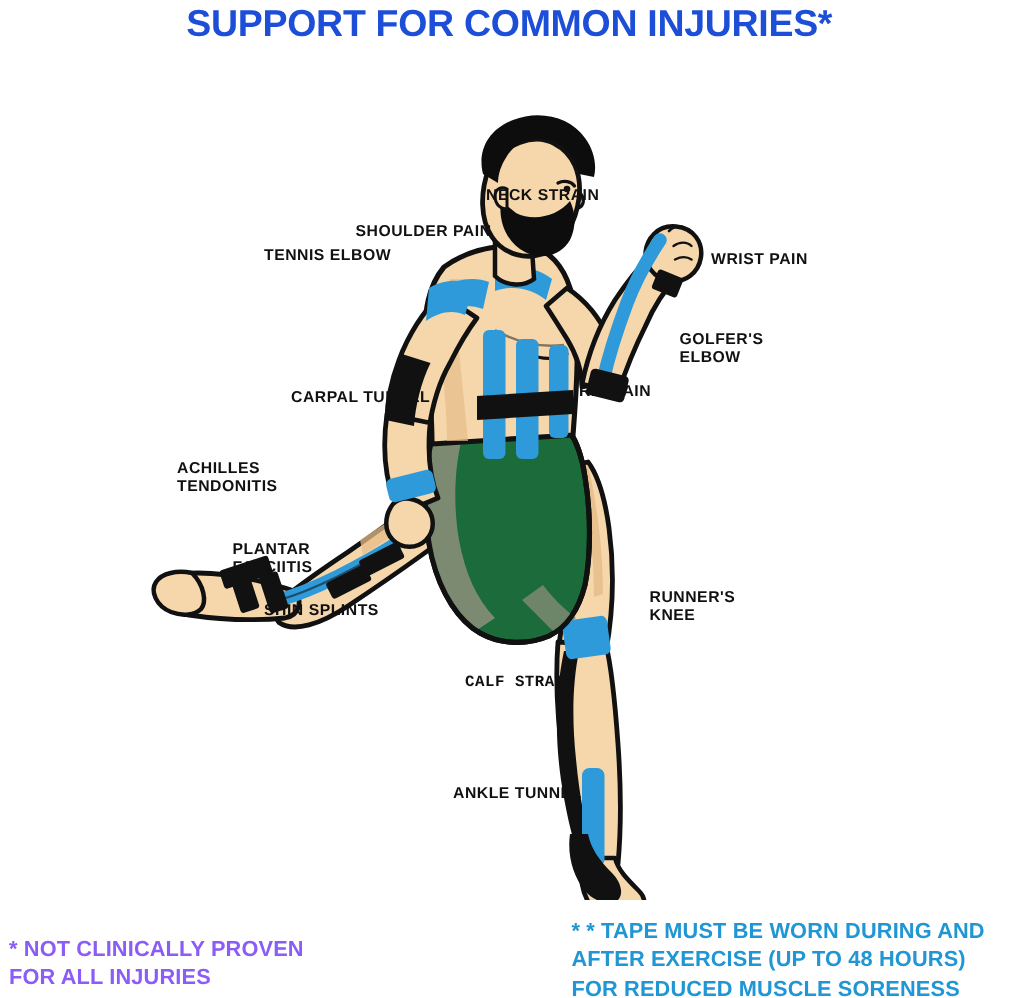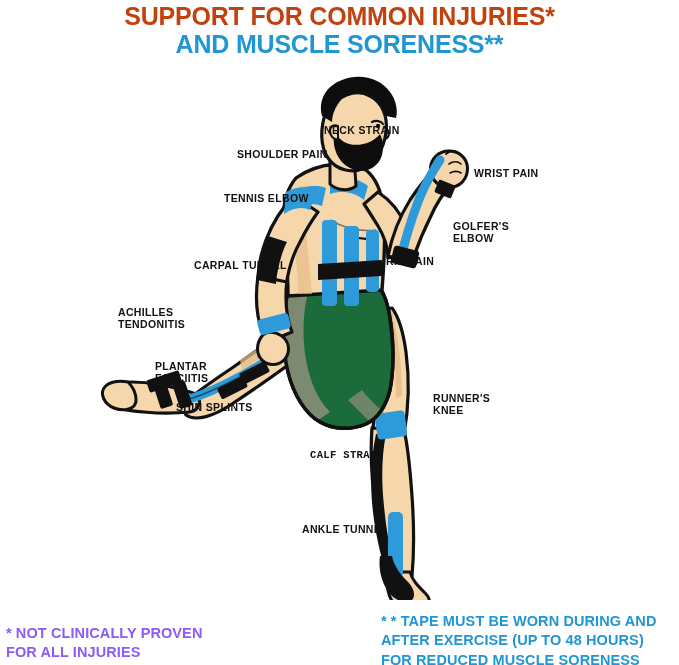--- a/index.html
+++ b/index.html
@@ -23,21 +23,21 @@
     left: 0;
     width: 679px;
     text-align: center;
   }
   .title-line {
     font-weight: bold;
     letter-spacing: -0.2px;
     line-height: 1.12;
     font-size: 25px;
   }
-  #title-line-1 { color: #c2410c; }
+  #title-line-1 { color: #1d4ed8; }
   #title-line-2 { color: #2196d4; }
 
   
   .label {
     position: absolute;
     color: #111111;
     font-size: 10.5px;
     font-weight: bold;
     letter-spacing: 0.35px;
     line-height: 1.15;
@@ -75,21 +75,20 @@
     color: #2196d4;
   }
 </style>
 </head>
 <body>
 
 <div id="page">
 
   <div id="title-block">
     <div class="title-line" id="title-line-1">SUPPORT FOR COMMON INJURIES*</div>
-    <div class="title-line" id="title-line-2">AND MUSCLE SORENESS**</div>
   </div>
 
   <div id="figure-wrap">
     <svg id="runner-svg" width="679" height="540" viewBox="0 0 679 540">
 
       <defs>
         <g id="defs-empty"></g>
       </defs>
 
       <g>
@@ -249,21 +248,21 @@
         <rect x="392" y="188" width="26" height="18" rx="3" fill="#111" transform="rotate(14 405 197)"></rect>
       </g>
 
     </svg>
   </div>
 
   <div class="label l" style="left:276px; top:124px;margin-left:48px;">NECK STRAIN</div>
 
   <div class="label l" style="left:237px; top:148px;">SHOULDER PAIN</div>
 
-  <div class="label l" style="left:176px; top:192px;margin-left:48px;">TENNIS ELBOW</div>
+  <div class="label l" style="left:176px; top:164px;">TENNIS ELBOW</div>
 
   <div class="label l" style="left:194px; top:259px;">CARPAL TUNNEL</div>
 
   <div class="label l" style="left:474px; top:167px;">WRIST PAIN</div>
 
   <div class="label l" style="left:453px; top:220px;">GOLFER'S
 ELBOW</div>
 
   <div class="label l" style="left:386px; top:255px;">RIB PAIN</div>
 

